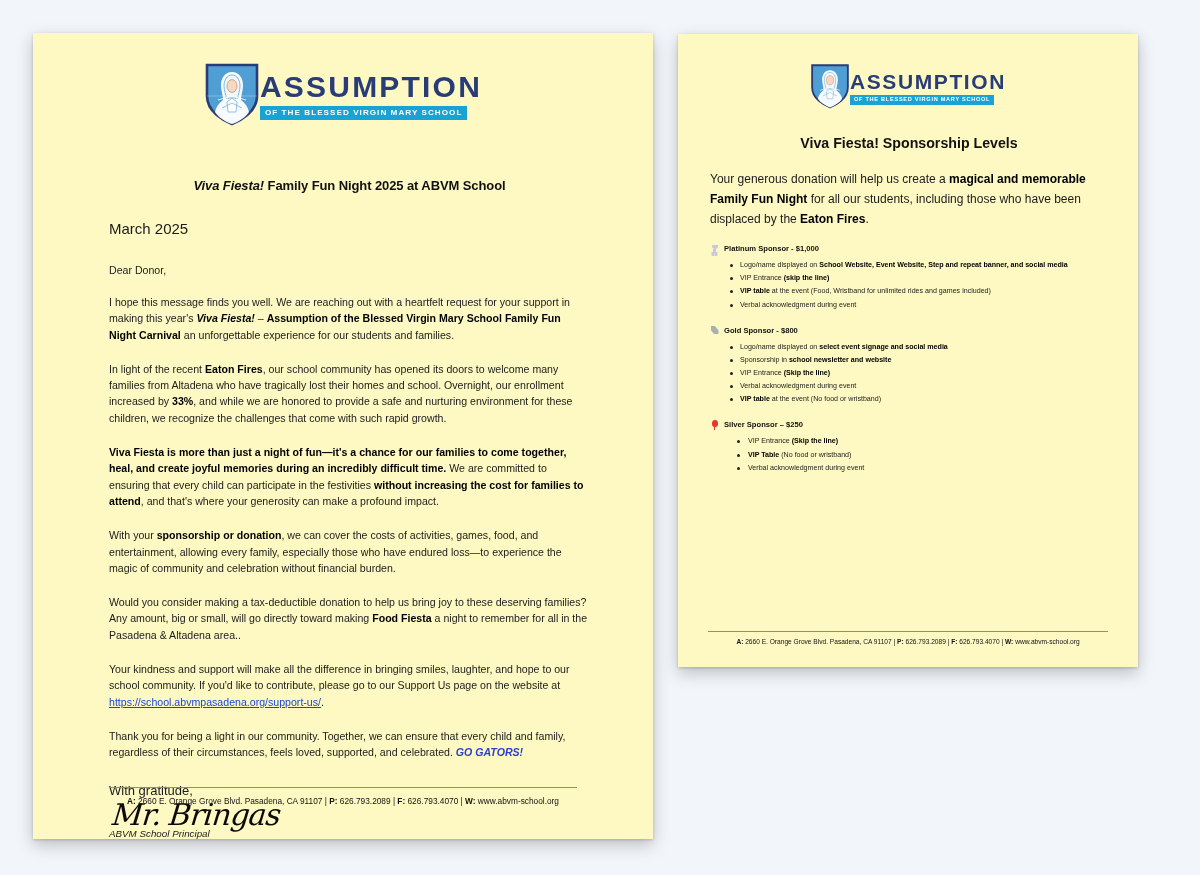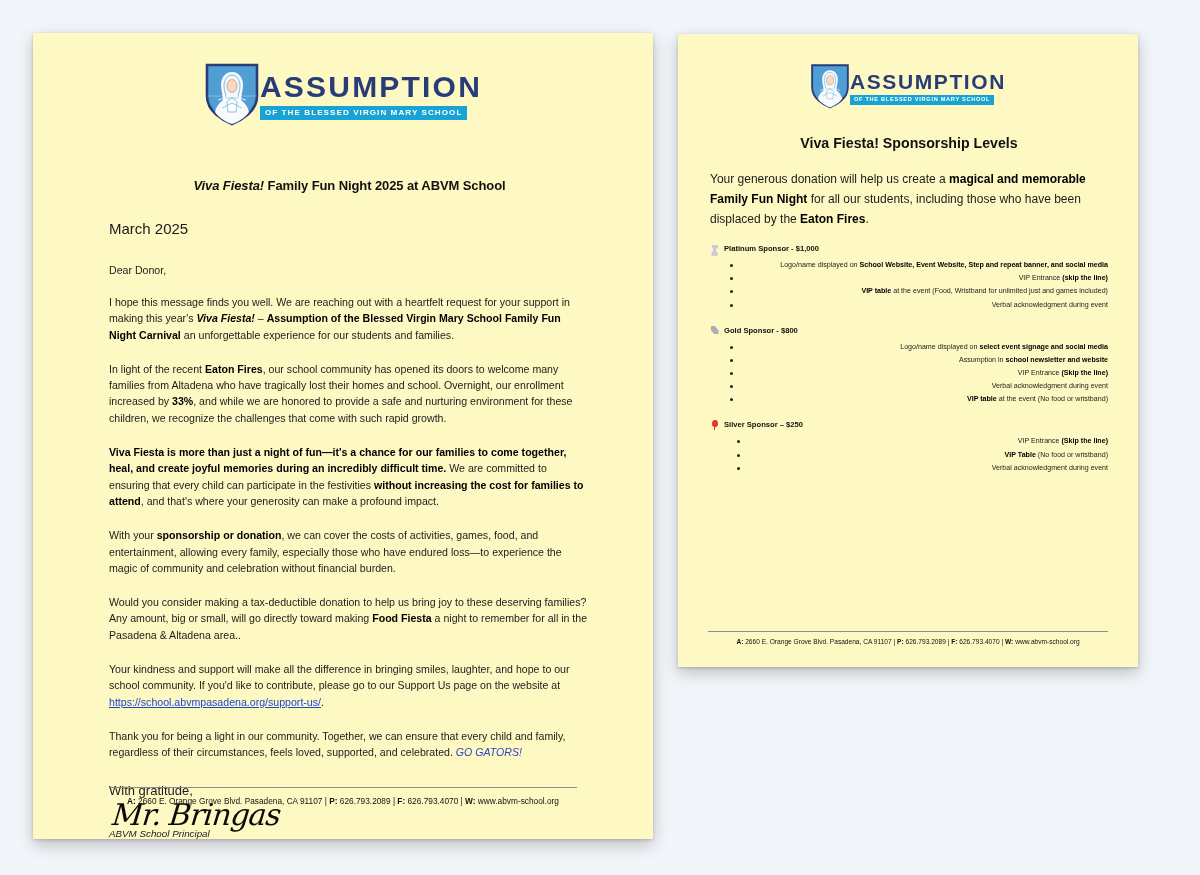--- a/index.html
+++ b/index.html
@@ -66,21 +66,21 @@
   p.para {
     font-size: 10.6px;
     line-height: 16.3px;
     color: #1b1b1b;
     margin: 18px 0 0 0;
     text-align: left;
   }
   p.para b { font-weight: bold; color: #000; }
   p.para i { font-style: italic; }
   .link { color: #1a45d6; text-decoration: underline; }
-  .gators { color: #2b3fd0; font-weight: normal; font-style: italic; }
+  .gators { color: #2b3fd0; font-weight: bold; font-style: italic; }
 
   .signoff { font-size: 13px; color: #1b1b1b; margin-top: 22px; }
   .sig-script {
     font-family: "DejaVu Serif", serif;
     font-style: italic;
     font-size: 30px;
     color: #0b0b0b;
     line-height: 1;
     margin: 2px 0 -4px 2px;
     letter-spacing: -1px;
@@ -168,21 +168,20 @@
     content: "";
     position: absolute; left: 4.2px; top: 6.4px;
     width: 1px; height: 3px;
     background: #e8362d;
   }
 
   ul.bullets {
     margin: 7px 0 0 0;
     padding-left: 30px;
     list-style: none;
-    text-align: right;
   }
   ul.bullets li {
     position: relative;
     font-size: 7.1px;
     line-height: 11px;
     color: #1b1b1b;
     margin-bottom: 2.2px;
   }
   ul.bullets li::before {
     content: "";
@@ -281,32 +280,32 @@
 
       <div id="tiers-container">
           <div class="tier">
             <div class="tier-head">
               <span class="tier-icon icon-platinum"></span>
               <span>Platinum Sponsor - $1,000</span>
             </div>
             <ul class="bullets">
               <li><span>Logo/name displayed on </span><b>School Website, Event Website, Step and repeat banner, and social media</b></li>
               <li><span>VIP Entrance </span><b>(skip the line)</b></li>
-              <li><b>VIP table</b><span> at the event (Food, Wristband for unlimited just and games included)</span></li>
+              <li><b>VIP table</b><span> at the event (Food, Wristband for unlimited rides and games included)</span></li>
               <li><span>Verbal acknowledgment during event</span></li>
             </ul>
           </div>
           <div class="tier">
             <div class="tier-head">
               <span class="tier-icon icon-gold"></span>
               <span>Gold Sponsor - $800</span>
             </div>
             <ul class="bullets">
               <li><span>Logo/name displayed on </span><b>select event signage and social media</b></li>
-              <li><span>Assumption in </span><b>school newsletter and website</b></li>
+              <li><span>Sponsorship in </span><b>school newsletter and website</b></li>
               <li><span>VIP Entrance </span><b>(Skip the line)</b></li>
               <li><span>Verbal acknowledgment during event</span></li>
               <li><b>VIP table</b><span> at the event (No food or wristband)</span></li>
             </ul>
           </div>
           <div class="tier">
             <div class="tier-head">
               <span class="tier-icon icon-silver"></span>
               <span>Silver Sponsor – $250</span>
             </div>

